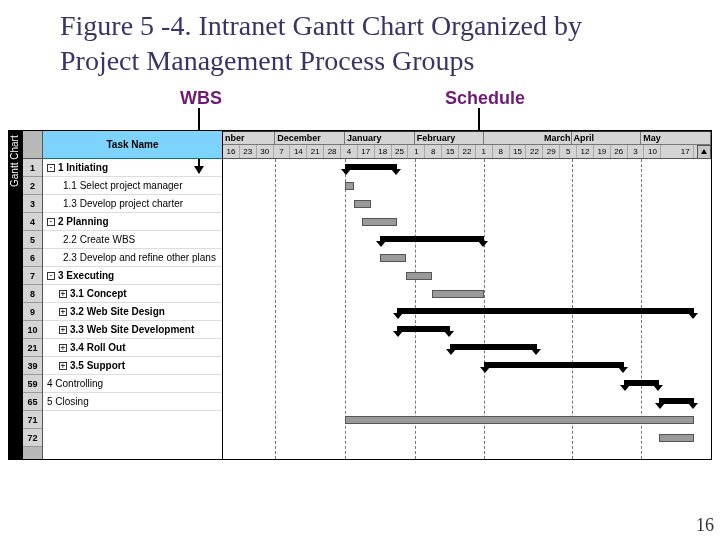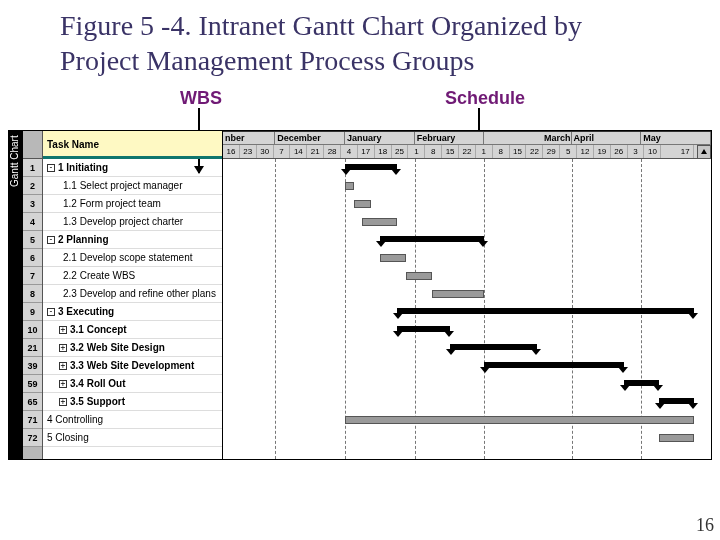--- a/index.html
+++ b/index.html
@@ -76,25 +76,26 @@
     font-weight: bold;
     font-size: 9px;
     line-height: 18px;
   }
   .taskcol {
     width: 180px;
     border-right: 1px solid #000;
   }
   .taskcol .hdr {
     height: 28px;
-    background: #fef9c3;
-    border-bottom: 3px solid #0f766e;
+    background: #7dd3fc;
+    border-bottom: 1px solid #0f766e;
     font-weight: bold;
     font-size: 10px;
     padding: 8px 4px 0 4px;
+    text-align: center;
   }
   .taskcol .cell {
     height: 18px;
     border-bottom: 1px solid #ddd;
     padding-left: 4px;
     font-size: 10px;
     line-height: 18px;
     white-space: nowrap;
     overflow: hidden;
     display: flex;
@@ -255,31 +256,25 @@
     <div class="hdr">Task Name</div>
     <div id="tasknames">
         <div class="cell bold">
           <span class="toggle">-</span>
           <span>1 Initiating</span>
         </div>
         <div class="cell indent1">
           <span>1.1 Select project manager</span>
         </div>
         <div class="cell indent1">
-          <span>1.2 Form project team</span>
-        </div>
-        <div class="cell indent1">
           <span>1.3 Develop project charter</span>
         </div>
         <div class="cell bold">
           <span class="toggle">-</span>
           <span>2 Planning</span>
-        </div>
-        <div class="cell indent1">
-          <span>2.1 Develop scope statement</span>
         </div>
         <div class="cell indent1">
           <span>2.2 Create WBS</span>
         </div>
         <div class="cell indent1">
           <span>2.3 Develop and refine other plans</span>
         </div>
         <div class="cell bold">
           <span class="toggle">-</span>
           <span>3 Executing</span>

